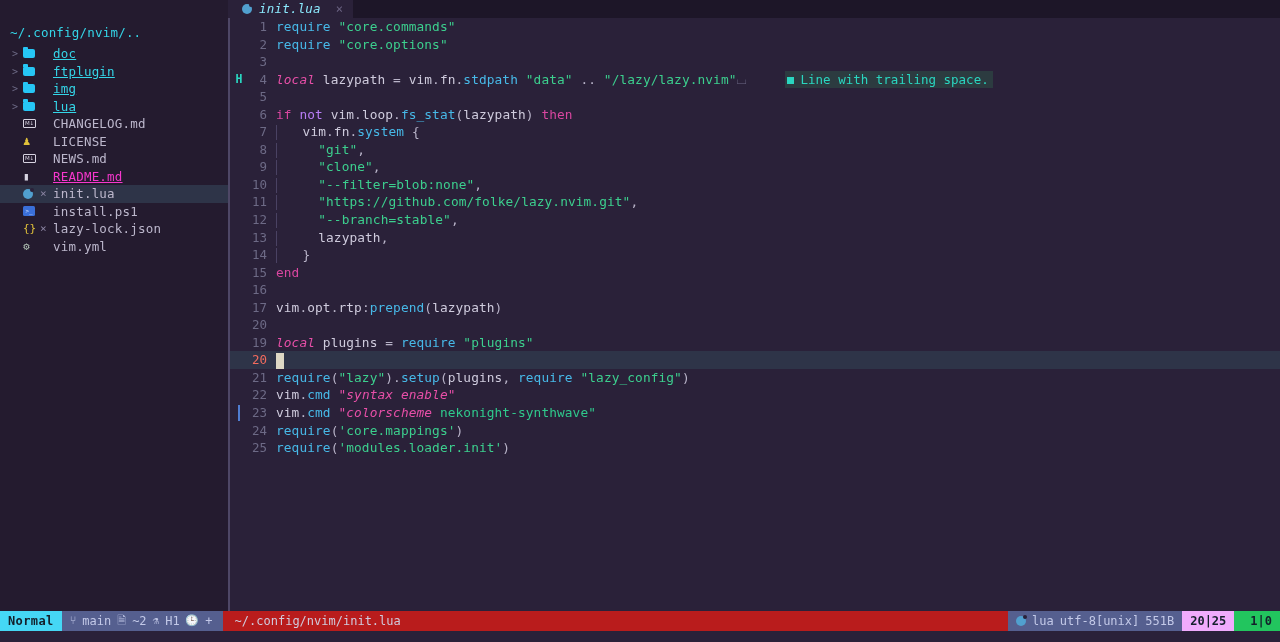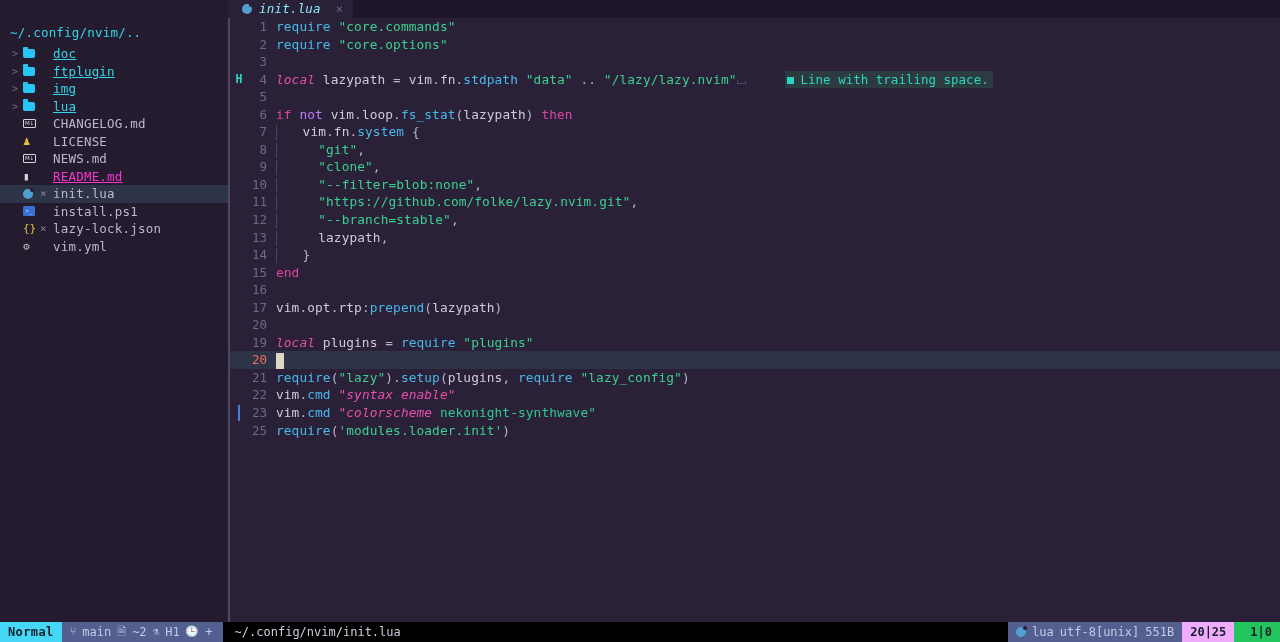--- a/index.html
+++ b/index.html
@@ -245,21 +245,21 @@
     display: inline-block;
     width: 7px; height: 7px;
     background: #2ad6c0;
     margin-right: 7px;
     vertical-align: middle;
   }
 
   
   .statusline {
     position: absolute;
-    bottom: 0; left: 0;
+    bottom: 11px; left: 0;
     width: 1280px; height: 20px;
     display: flex;
     align-items: center;
     font-size: 12px;
     background: #302845;
   }
   .st-seg {
     display: flex;
     align-items: center;
     gap: 6px;
@@ -273,21 +273,21 @@
     font-weight: bold;
     padding: 0 8px;
     letter-spacing: .4px;
   }
   .st-git {
     background: #555f8f;
     color: #c3c9e8;
     padding-right: 10px;
   }
   .st-file {
-    background: #000000;
+    background: #b91c1c;
     color: #cfcbdd;
     flex: 1 1 auto;
     padding-left: 12px;
   }
   .st-ftype {
     background: #555f8f;
     color: #c3c9e8;
   }
   .st-pos {
     background: #f0abfc;
@@ -438,20 +438,21 @@
         <div class="code-line"><span class="sign">&nbsp;</span><span class="lnum">14</span><span class="codetext"><span class="indent-guide"></span><span class="ident">  </span><span class="punc">}</span></span></div>
         <div class="code-line"><span class="sign">&nbsp;</span><span class="lnum">15</span><span class="codetext"><span class="kw">end</span></span></div>
         <div class="code-line"><span class="sign">&nbsp;</span><span class="lnum">16</span><span class="codetext"></span></div>
         <div class="code-line"><span class="sign">&nbsp;</span><span class="lnum">17</span><span class="codetext"><span class="ident">vim</span><span class="punc">.</span><span class="ident">opt</span><span class="punc">.</span><span class="ident">rtp</span><span class="punc">:</span><span class="fn">prepend</span><span class="punc">(</span><span class="ident">lazypath</span><span class="punc">)</span></span></div>
         <div class="code-line"><span class="sign">&nbsp;</span><span class="lnum">20</span><span class="codetext"></span></div>
         <div class="code-line"><span class="sign">&nbsp;</span><span class="lnum">19</span><span class="codetext"><span class="local">local</span><span class="ident"> plugins </span><span class="punc">=</span><span class="ident"> </span><span class="fn">require</span><span class="ident"> </span><span class="str">"plugins"</span></span></div>
         <div class="code-line cursorline"><span class="sign">&nbsp;</span><span class="lnum cur">20</span><span class="codetext"><span class="cursor-block"></span></span></div>
         <div class="code-line"><span class="sign">&nbsp;</span><span class="lnum">21</span><span class="codetext"><span class="fn">require</span><span class="punc">(</span><span class="str">"lazy"</span><span class="punc">)</span><span class="punc">.</span><span class="fn">setup</span><span class="punc">(</span><span class="ident">plugins</span><span class="punc">,</span><span class="ident"> </span><span class="fn">require</span><span class="ident"> </span><span class="str">"lazy_config"</span><span class="punc">)</span></span></div>
         <div class="code-line"><span class="sign">&nbsp;</span><span class="lnum">22</span><span class="codetext"><span class="ident">vim</span><span class="punc">.</span><span class="fn">cmd</span><span class="ident"> </span><span class="vimstr-it">"syntax enable"</span></span></div>
         <div class="code-line"><span class="sign"><span class="sign-bar"></span></span><span class="lnum">23</span><span class="codetext"><span class="ident">vim</span><span class="punc">.</span><span class="fn">cmd</span><span class="ident"> </span><span class="vimstr-it">"colorscheme </span><span class="str2">nekonight-synthwave"</span></span></div>
+        <div class="code-line"><span class="sign">&nbsp;</span><span class="lnum">24</span><span class="codetext"><span class="fn">require</span><span class="punc">(</span><span class="str">'core.mappings'</span><span class="punc">)</span></span></div>
         <div class="code-line"><span class="sign">&nbsp;</span><span class="lnum">25</span><span class="codetext"><span class="fn">require</span><span class="punc">(</span><span class="str">'modules.loader.init'</span><span class="punc">)</span></span></div>
       </div>
   </div>
 
   <div class="statusline">
     <div class="st-seg st-mode">Normal</div>
     <div class="st-seg st-git">
       <span class="st-ico">⑂</span>
       <span>main</span>
       <span class="st-ico">🗎</span>

